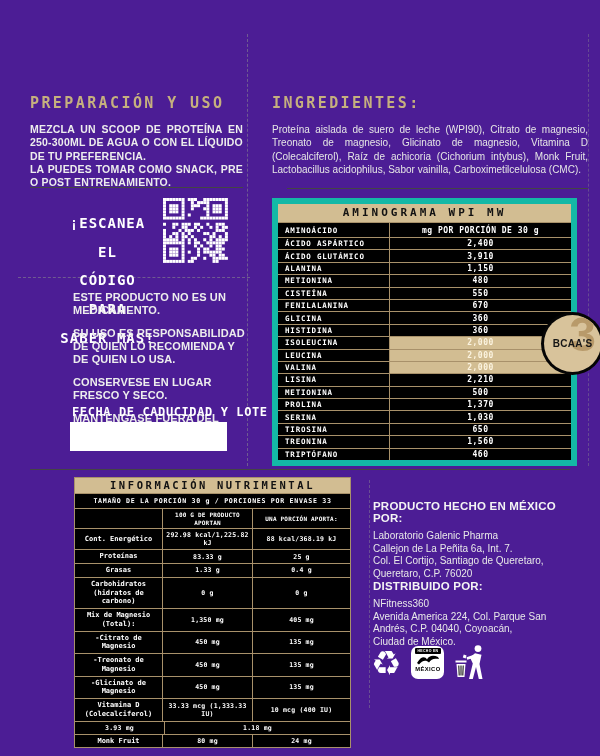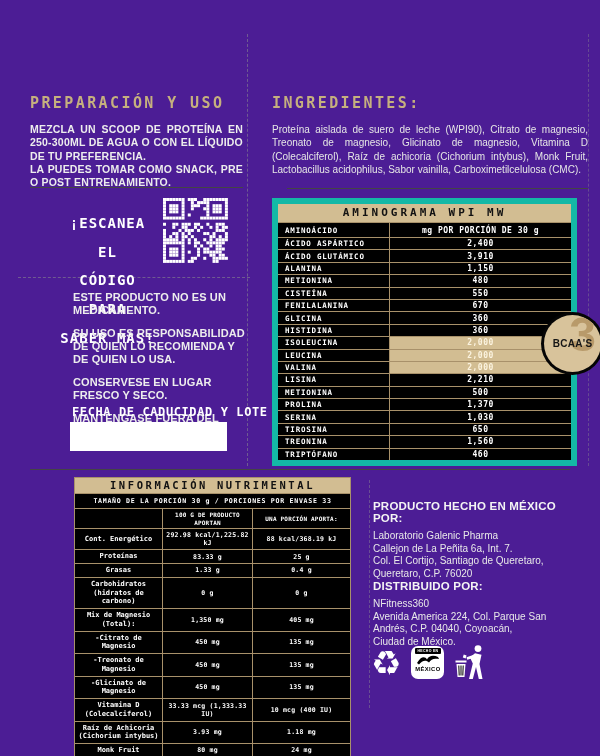--- a/index.html
+++ b/index.html
@@ -489,21 +489,20 @@
           <div class="n-cell n-c1">-Glicinato de Magnesio</div>
           <div class="n-cell n-c2">450 mg</div>
           <div class="n-cell n-c3">135 mg</div>
         </div>
         <div class="n-row">
           <div class="n-cell n-c1">Vitamina D (Colecalciferol)</div>
           <div class="n-cell n-c2">33.33 mcg (1,333.33 IU)</div>
           <div class="n-cell n-c3">10 mcg (400 IU)</div>
         </div>
         <div class="n-row">
-          <div class="n-cell n-c1">Raíz de Achicoria (Cichorium intybus)</div>
           <div class="n-cell n-c2">3.93 mg</div>
           <div class="n-cell n-c3">1.18 mg</div>
         </div>
         <div class="n-row">
           <div class="n-cell n-c1">Monk Fruit</div>
           <div class="n-cell n-c2">80 mg</div>
           <div class="n-cell n-c3">24 mg</div>
         </div>
       </div>
   </div>

